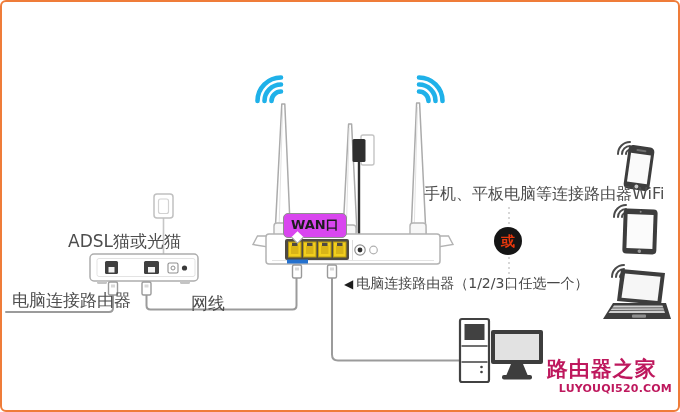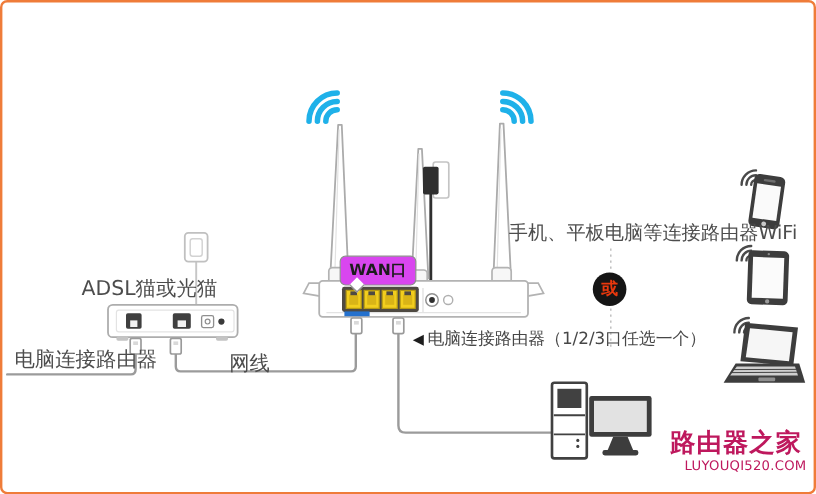--- a/index.html
+++ b/index.html
@@ -66,21 +66,21 @@
   .brand {
     position: absolute; right: 6px; top: 354px;
     color: #be185d;
     z-index: 4;
     margin-left: 44px;
   }
   .brand .site-name {
     font-size: 21px; font-weight: 700; letter-spacing: 1px; line-height: 26px;
   }
   .brand .site-url {
-    font-size: 11px; font-weight: 400; letter-spacing: 0.2px; line-height: 14px; padding-left: 12px;
+    font-size: 11px; font-weight: 700; letter-spacing: 0.2px; line-height: 14px; padding-left: 12px;
   }
 </style>
 </head>
 <body>
 
 <div id="canvas">
 
   <svg id="gfx" viewBox="0 0 676 408">
 
     <g stroke="#9b9b9b" stroke-width="2" fill="none" stroke-linecap="round">

